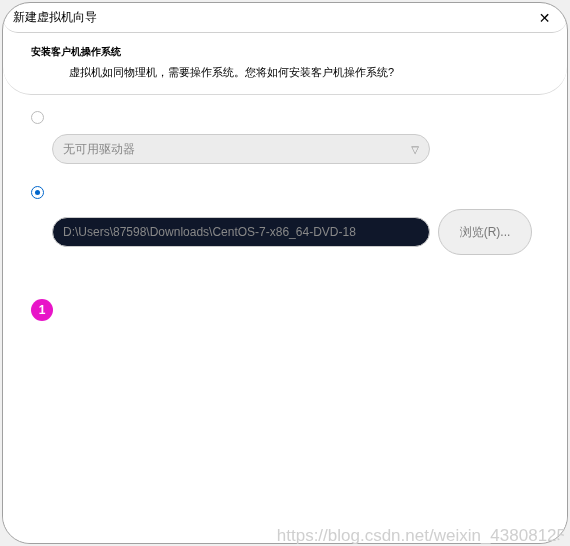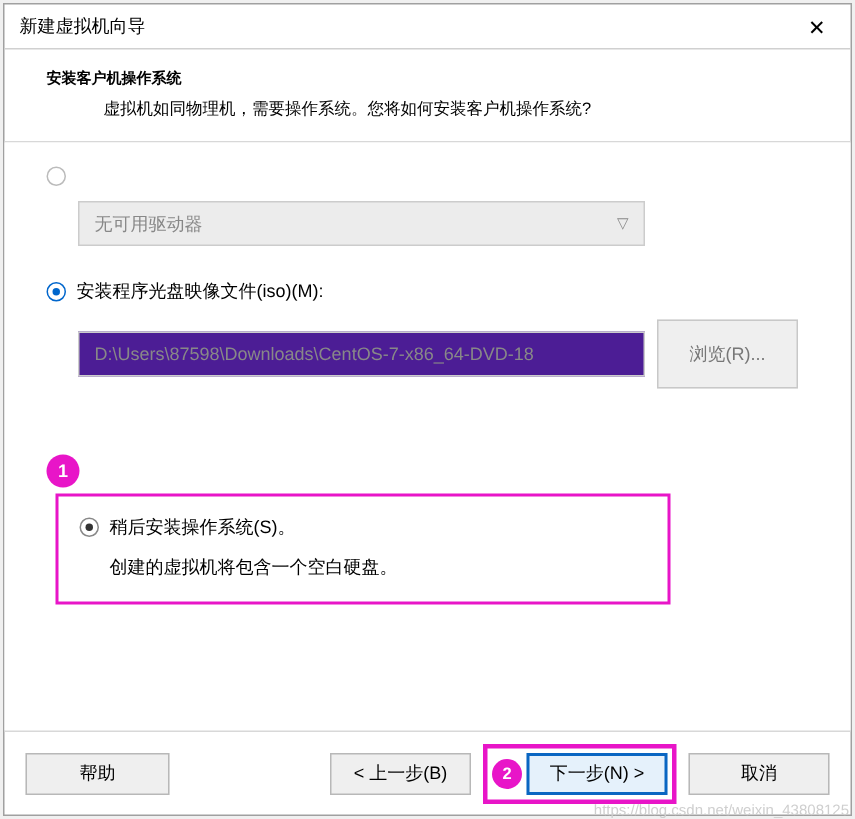--- a/index.html
+++ b/index.html
@@ -1,15 +1,15 @@
 <!DOCTYPE html>
 <html><head>
   <meta charset="utf-8">
   <style>
-    * { box-sizing: border-box; margin: 0; padding: 0; }
+    * { box-sizing: border-box; margin: 0; padding: 0; border-radius: 28px; }
     body {
       font-family: "Microsoft YaHei", "Segoe UI", Tahoma, sans-serif;
       font-size: 12px;
       background: #f0f0f0;
       width: 570px;
       height: 546px;
       overflow: hidden;
     }
     .window {
       background: #fff;
@@ -69,21 +69,21 @@
     .dropdown, .textinput {
       height: 30px; padding: 0 10px; border:1px solid #ccc;
       background:#eee; display:flex; align-items:center; justify-content:space-between;
       color:#666; font-size:12px;
     }
     .dropdown { width: 378px; margin-left: 21px; }
     .dropdown.disabled { color:#888; background:#ececec; }
     .chev { color:#888; font-size:10px; }
     .iso-row { display:flex; gap:8px; margin-left: 21px; align-items:center; }
     .textinput {
-      width: 378px; background:#4c1d95; color:#888;
+      width: 378px; background:#0f172a; color:#888;
       white-space:nowrap; overflow:hidden;
     }
     .browse-btn {
       width: 94px; height:46px; border:1px solid #c8c8c8; background:#efefef;
       color:#777; display:flex; align-items:center; justify-content:center;
       font-size:12px;
     }
     .highlight-box {
       border: 2px solid #e815c8; padding: 12px 14px 14px 14px;
       margin-left: 6px; margin-top: 4px; width: 410px;
@@ -112,21 +112,21 @@
     .btn.primary {
       border:2px solid #0a66c2; background:#e5f1fb;
     }
     .next-wrap {
       border:3px solid #e815c8; padding:3px; display:flex; align-items:center;
       gap:3px;
     }
     .next-wrap .badge { width:20px; height:20px; font-size:11px; }
     .watermark {
       position:absolute; right:4px; bottom:0; color:#cfcfcf;
-      font-size:10px; letter-spacing:0px; pointer-events:none;
+      font-size:17px; letter-spacing:0px; pointer-events:none;
       font-family: Arial, sans-serif;
     }
     .rel { position:relative; }
   </style>
 </head>
 <body class="rel">
 
 <div class="window">
   <div class="titlebar">
     <span class="titlebar-text">新建虚拟机向导</span>
@@ -148,59 +148,33 @@
       </div>
       <div class="dropdown disabled">
         <span>无可用驱动器</span>
         <span class="chev">▽</span>
       </div>
     </div>
 
     <div class="option-group">
       <div class="radio-row">
         <span class="radio selected-blue"></span>
-        <span class="radio-label">安装程序光盘映像文件(iso)(M):</span>
       </div>
       <div class="iso-row">
         <div class="textinput">
           <span>D:\Users\87598\Downloads\CentOS-7-x86_64-DVD-18</span>
         </div>
         <div class="browse-btn">
           <span>浏览(R)...</span>
         </div>
       </div>
     </div>
 
     <div style="height:22px"></div>
 
     <div class="badge-row">
       <div class="badge">1</div>
     </div>
-    <div class="highlight-box">
-      <div class="radio-row">
-        <span class="radio checked"></span>
-        <span class="radio-label">稍后安装操作系统(S)。</span>
-      </div>
-      <div class="desc">创建的虚拟机将包含一个空白硬盘。</div>
-    </div>
   </div>
 
-  <div class="footer">
-    <div class="btn help">
-        <span>帮助</span>
-      </div>
-    <div class="spacer"></div>
-    <div class="btn">
-        <span>&lt; 上一步(B)</span>
-      </div>
-    <div class="next-wrap">
-      <div class="badge">2</div>
-      <div class="btn primary">
-          <span>下一步(N) &gt;</span>
-        </div>
-    </div>
-    <div class="btn">
-        <span>取消</span>
-      </div>
-  </div>
 </div>
 
 <div class="watermark">https://blog.csdn.net/weixin_43808125</div>
 
 </body></html>

